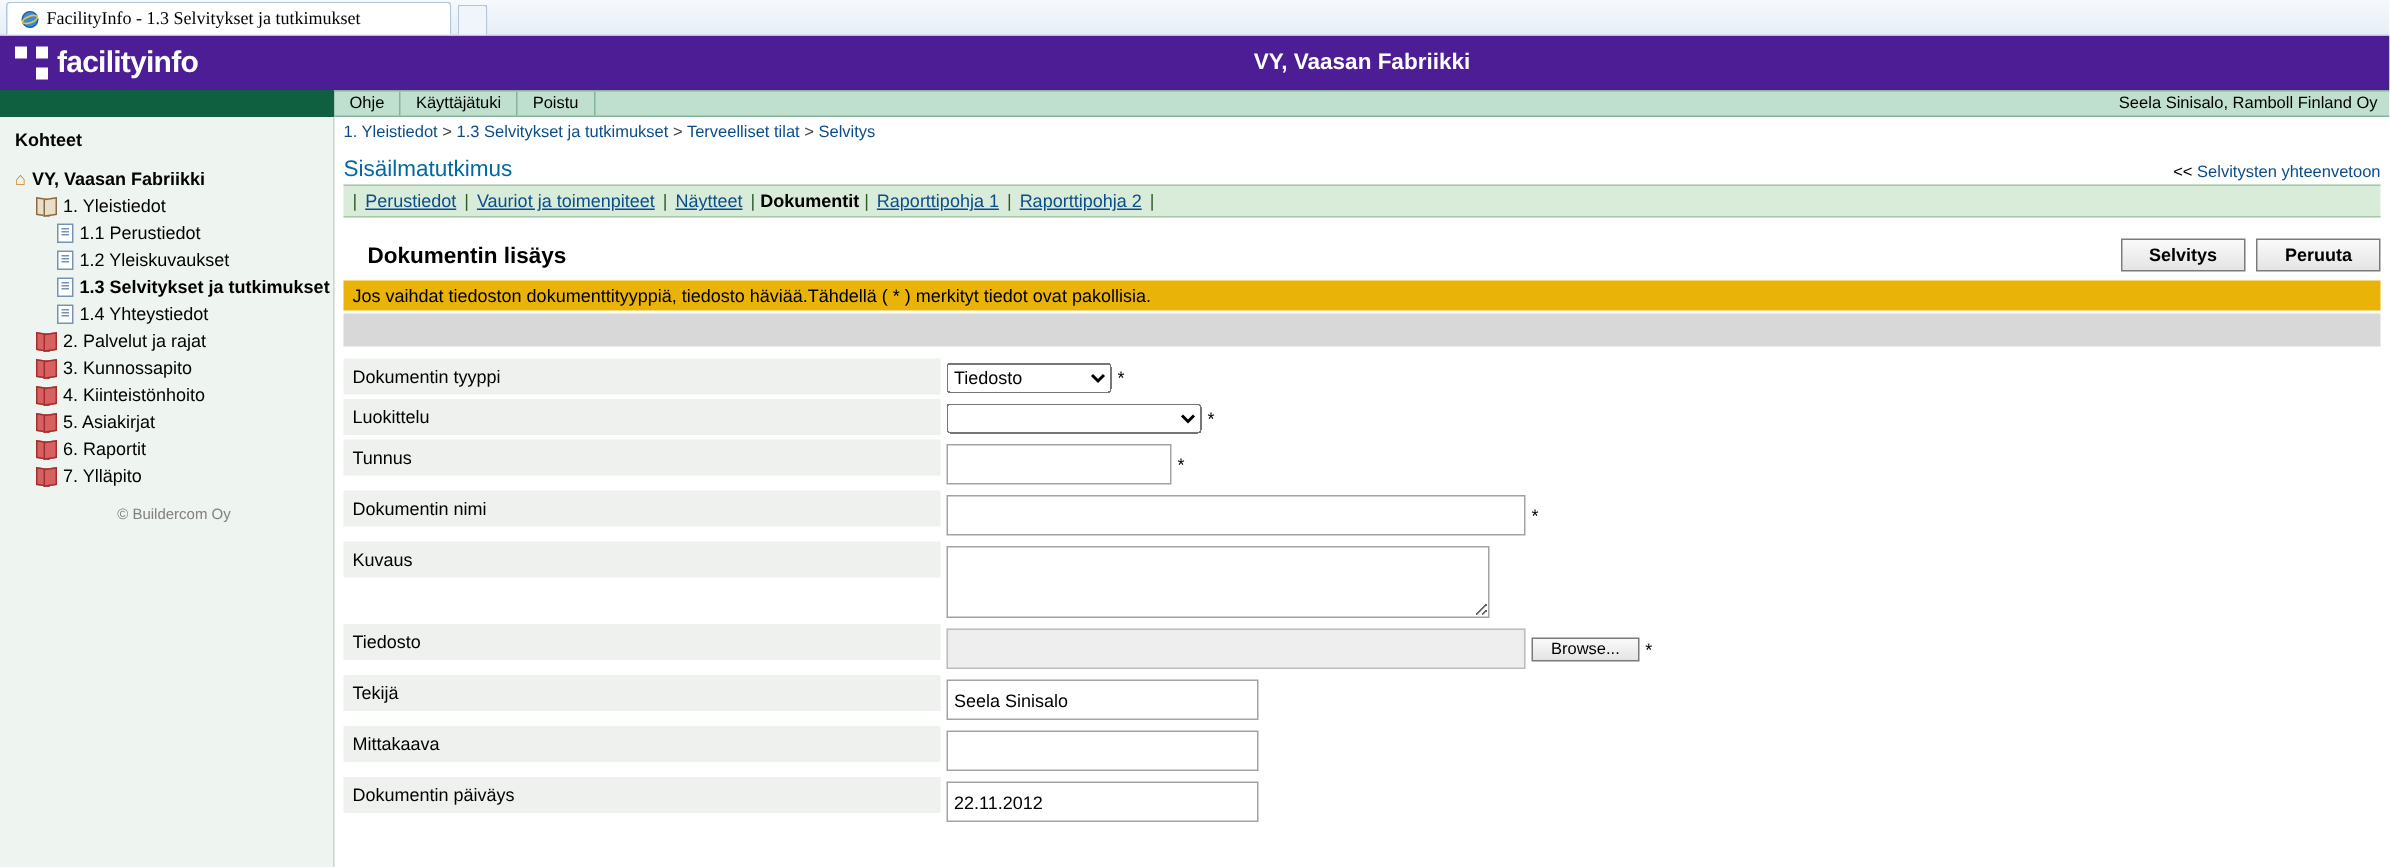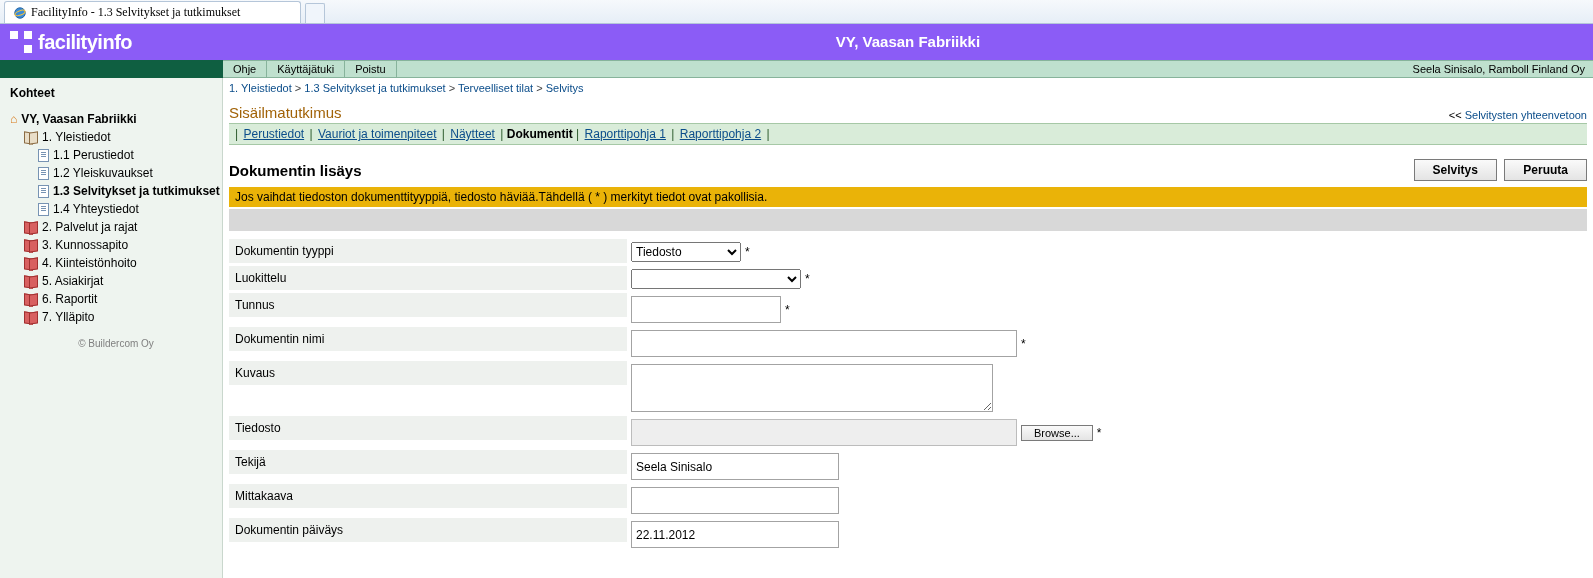--- a/index.html
+++ b/index.html
@@ -6,21 +6,21 @@
   body { font-family: Arial, Helvetica, sans-serif; font-size: 12px; color: #000; background: #fff; width: 1593px; }
 
   
   .tabstrip { height: 24px; background: linear-gradient(#f6f9fc,#e6eef7); border-bottom: 1px solid #b5c6d9; display: flex; align-items: flex-end; padding-left: 4px;}
   .tab { background: #fff; border: 1px solid #b5c6d9; border-bottom: none; border-radius: 3px 3px 0 0; height: 22px; padding: 0 60px 0 8px; display: flex; align-items: center; gap: 4px; margin-right: 4px;}
   .tab .ieicon { width: 14px; height: 14px; }
   .tab-title { white-space: nowrap; font-family: Liberation Serif, serif; }
   .tabstrip .newtab { width: 20px; height: 20px; border: 1px solid #b5c6d9; border-bottom: none; border-radius: 2px 2px 0 0; background: #f0f5fb; }
 
   
-  .appheader { background: #8b5cf6; color: #fff; height: 36px; display: flex; }
+  .appheader { background: #4c1d95; color: #fff; height: 36px; display: flex; }
   .logo-area { width: 223px; display: flex; align-items: center; padding: 0 10px; gap: 6px; }
   .logo-mark { width: 22px; height: 22px; position: relative; }
   .logo-mark span { position: absolute; background: #fff; width: 8px; height: 8px; }
   .lm1 { top:0; left:0; }
   .lm2 { top:0; right:0; }
   .lm3 { bottom:0; right:0; }
   .logo-text { font-size: 20px; font-weight: bold; letter-spacing: -0.5px; }
   .header-center { flex: 1; text-align: center; font-size: 15px; font-weight: bold; line-height: 36px; }
 
   
@@ -50,30 +50,30 @@
   .ic-book.red::before, .ic-book.red::after { border-color:#a03030; background:#d86060; }
   .ic-page { width:11px; height:13px; border:1px solid #7793b3; background:#fff; display:inline-block; position:relative;}
   .ic-page::after { content:""; position:absolute; left:2px; right:2px; top:2px; height:1px; background:#7793b3; box-shadow: 0 2px 0 #7793b3, 0 4px 0 #7793b3;}
 
   .content { flex: 1; padding: 0 6px 10px 6px; }
   .breadcrumb { font-size: 11px; padding: 4px 0; }
   .breadcrumb .bc-link { color: #0b4d8a; text-decoration: none; }
   .breadcrumb .sep { color: #444; }
 
   .pagehead-row { display: flex; justify-content: space-between; align-items: flex-end; margin-top: 6px;}
-  .pagetitle { font-size: 15px; color: #a16207; }
+  .pagetitle { font-size: 15px; color: #0369a1; }
   .back-link { font-size: 11px; }
   .back-link a { color:#0b4d8a;}
 
   .subtabs { background: #d9ecd9; border-top: 1px solid #a6c8a6; border-bottom: 1px solid #a6c8a6; padding: 3px 6px; font-size: 12px; margin-top: 2px;}
   .subtabs .sep { color: #2d5b2d; }
   .subtabs a { color: #0b4d8a; text-decoration: underline; padding: 0 2px;}
   .subtabs .active { font-weight: bold; color: #000; text-decoration: none; }
 
-  .section-row { display: flex; justify-content: space-between; align-items: center; margin: 14px 0 6px 0; gap: 16px;}
+  .section-row { display: flex; justify-content: space-between; align-items: center; margin: 14px 0 6px 16px; gap: 16px;}
   .section-title { font-size: 15px; font-weight: bold; }
   .actions .btn { background: linear-gradient(#fafafa,#e4e4e4); border: 1px solid #7a7a7a; padding: 3px 18px; font-size: 12px; font-weight: bold; cursor: pointer; margin-left: 4px;}
 
   .warning { background: #eab308; padding: 3px 6px; font-size: 12px; }
 
   .grayband { background: #d8d8d8; height: 22px; margin-top: 2px; }
 
   .form { margin-top: 8px; }
   .frow { display: flex; align-items: flex-start; border-bottom: 1px solid #fff; }
   .frow:nth-child(odd) .flabel { background:#eef1ee; }

